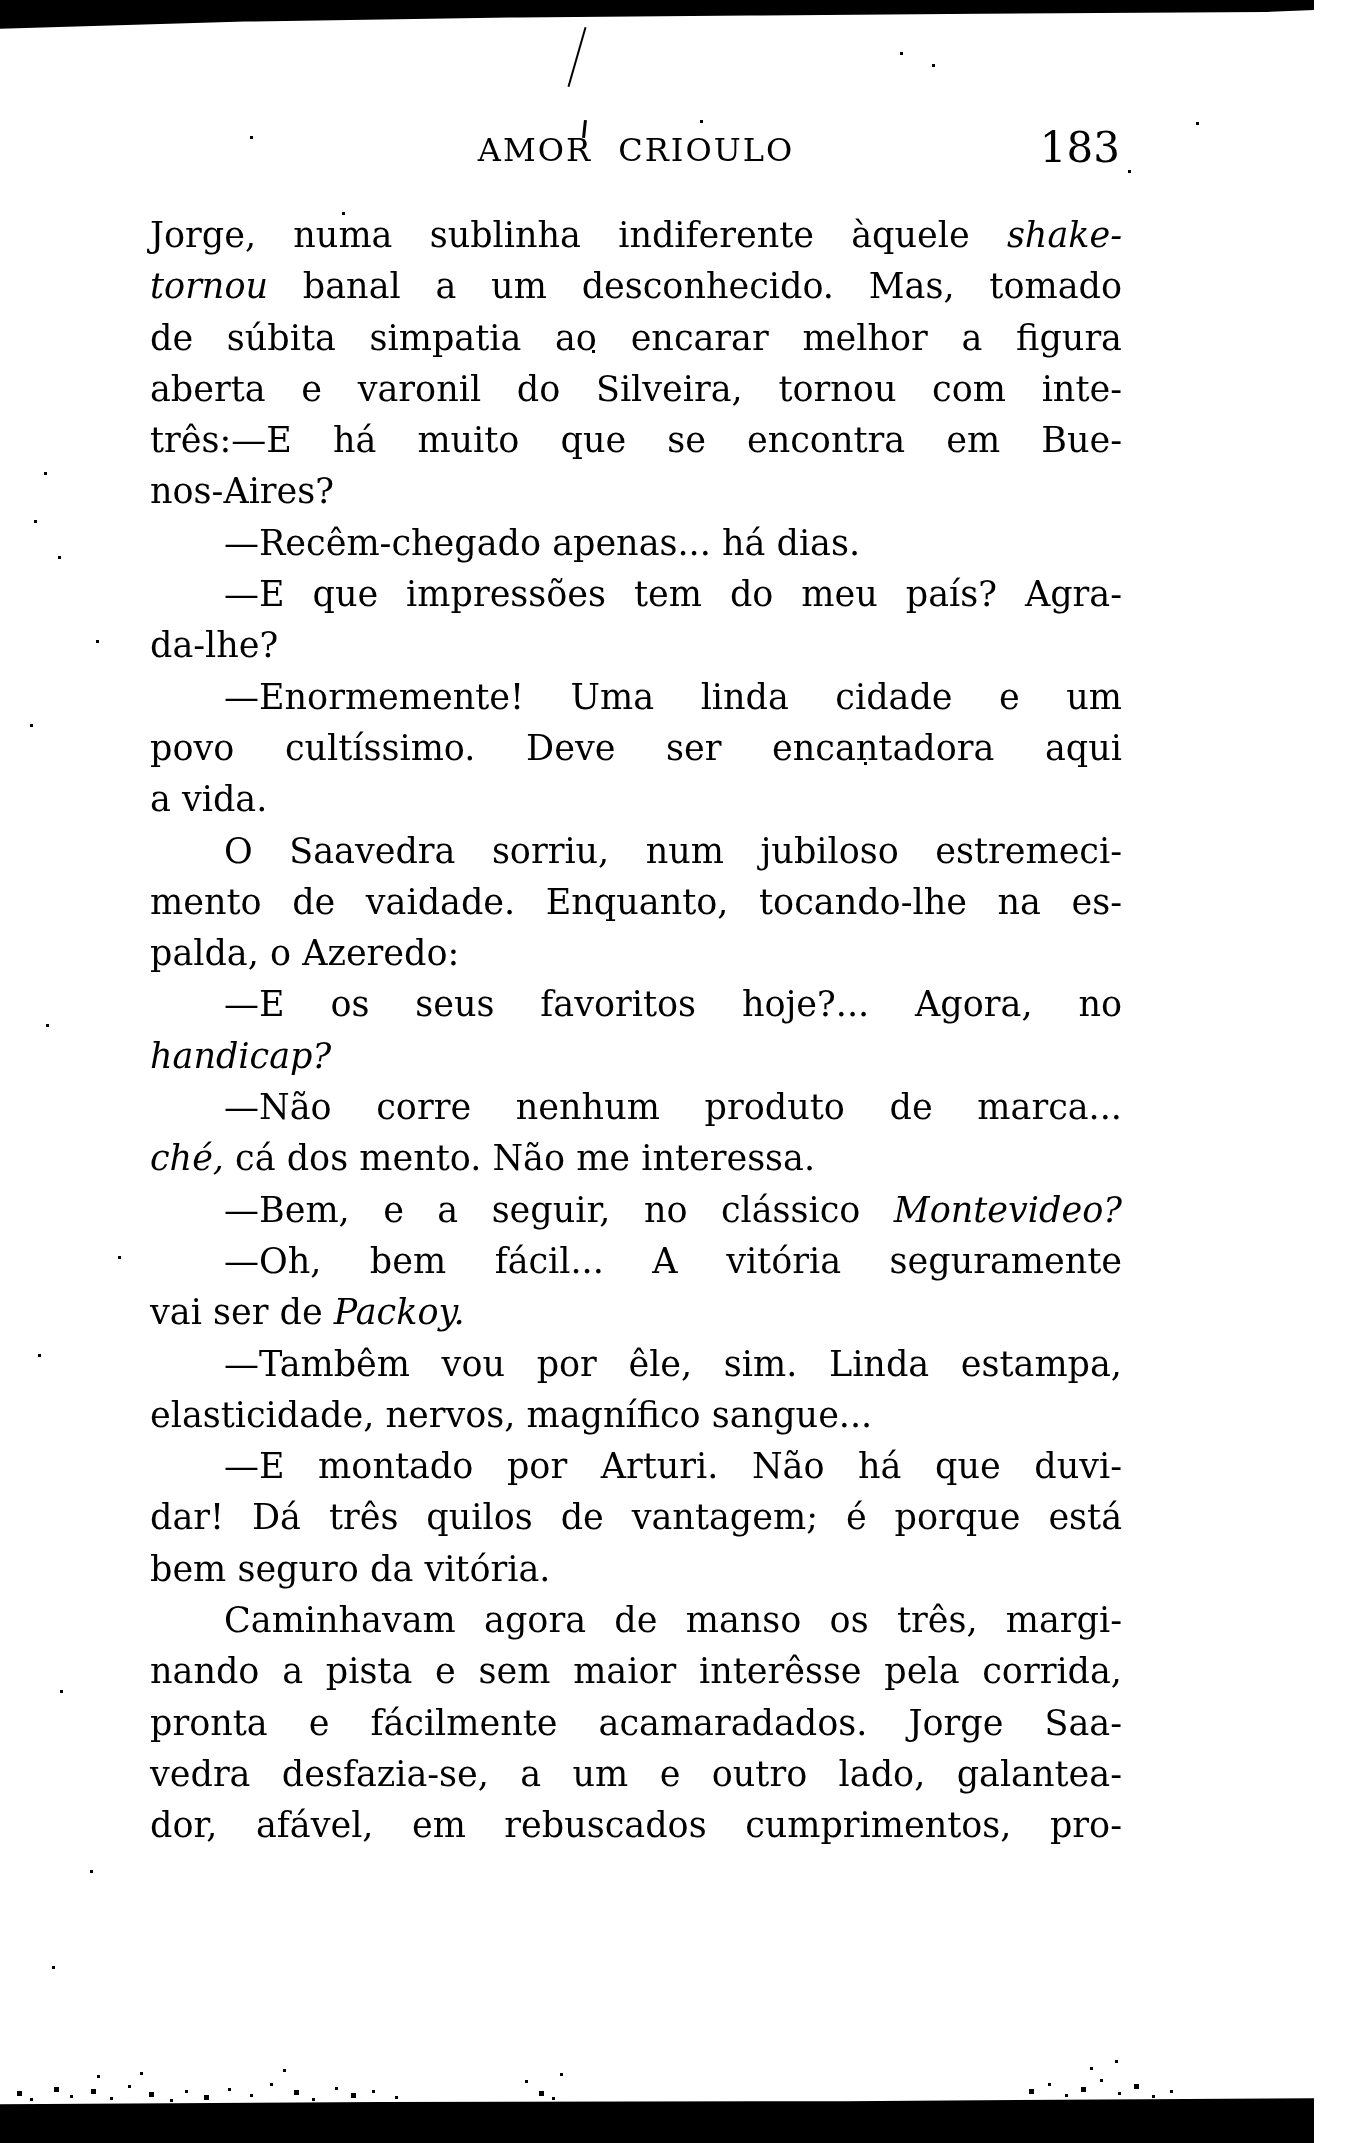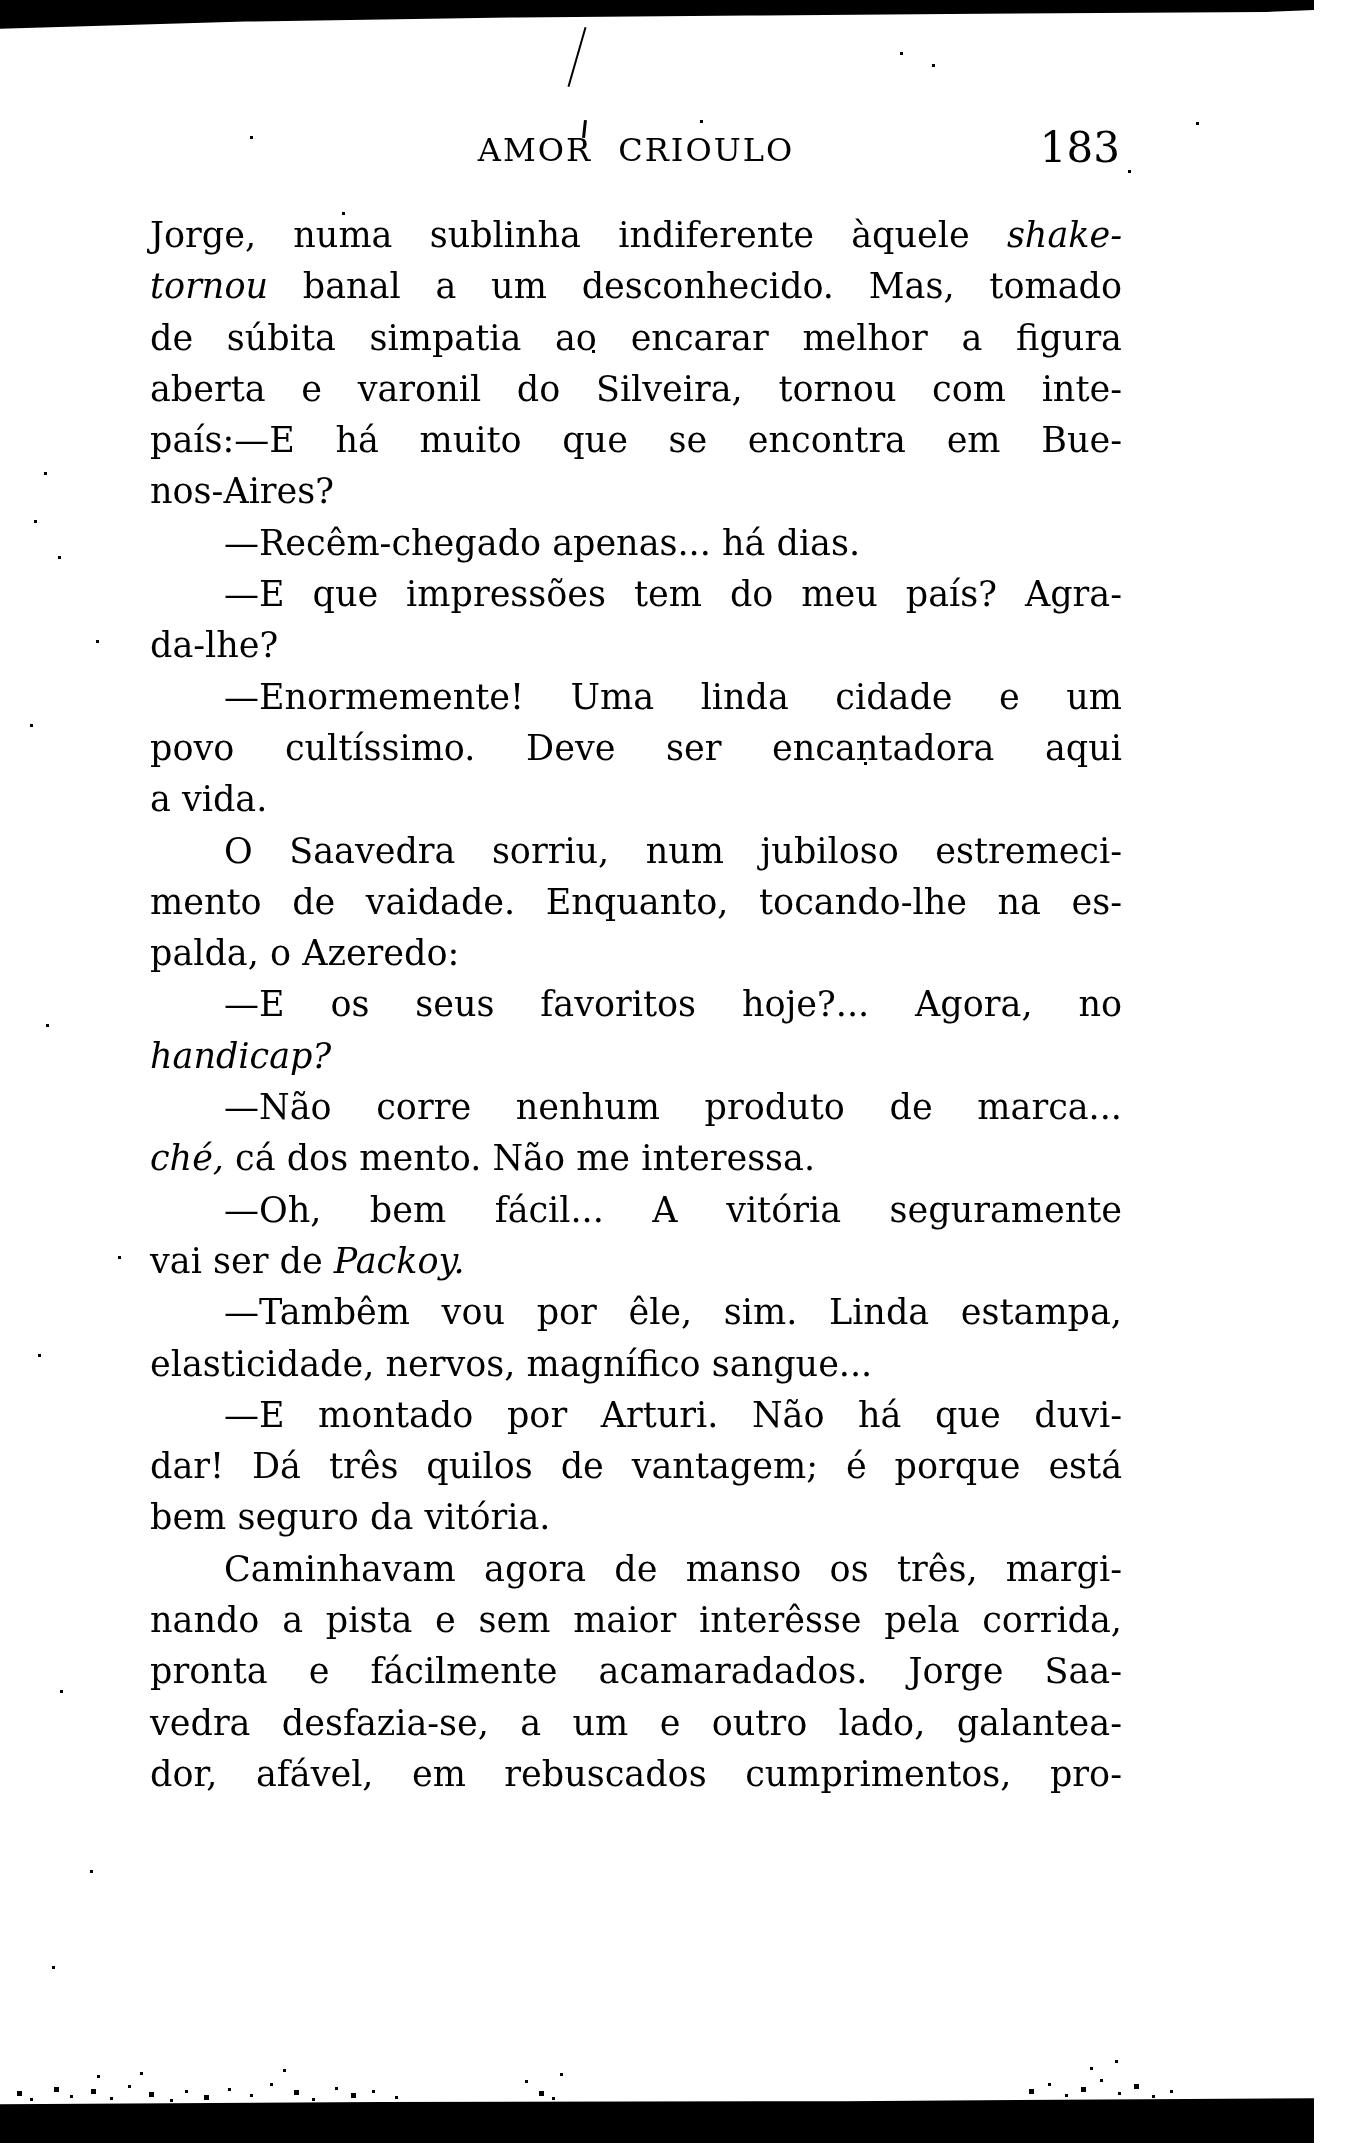--- a/index.html
+++ b/index.html
@@ -61,35 +61,36 @@
   <div class="header">
     <span class="header-title">AMOR CRIOULO</span>
     <span class="page-number">183</span>
   </div>
 
   <div class="textbody">
       <div class="line just"><span>Jorge, numa sublinha indiferente àquele </span><span class="it">shake-</span></div>
       <div class="line just"><span class="it">tornou</span><span> banal a um desconhecido. Mas, tomado</span></div>
       <div class="line just"><span>de súbita simpatia ao encarar melhor a figura</span></div>
       <div class="line just"><span>aberta e varonil do Silveira, tornou com inte-</span></div>
-      <div class="line just"><span>país:—E há muito que se encontra em Bue-</span></div>
+      <div class="line just"><span>três:—E há muito que se encontra em Bue-</span></div>
       <div class="line"><span>nos-Aires?</span></div>
       <div class="line indent"><span>—Recêm-chegado apenas... há dias.</span></div>
       <div class="line indent just"><span>—E que impressões tem do meu país? Agra-</span></div>
       <div class="line"><span>da-lhe?</span></div>
       <div class="line indent just"><span>—Enormemente! Uma linda cidade e um</span></div>
       <div class="line just"><span>povo cultíssimo. Deve ser encantadora aqui</span></div>
       <div class="line"><span>a vida.</span></div>
       <div class="line indent just"><span>O Saavedra sorriu, num jubiloso estremeci-</span></div>
       <div class="line just"><span>mento de vaidade. Enquanto, tocando-lhe na es-</span></div>
       <div class="line"><span>palda, o Azeredo:</span></div>
       <div class="line indent just"><span>—E os seus favoritos hoje?... Agora, no</span></div>
       <div class="line"><span class="it">handicap?</span></div>
       <div class="line indent just"><span>—Não corre nenhum produto de marca...</span></div>
       <div class="line"><span class="it">ché,</span><span> cá dos mento. Não me interessa.</span></div>
+      <div class="line indent just"><span>—Bem, e a seguir, no clássico </span><span class="it">Montevideo?</span></div>
       <div class="line indent just"><span>—Oh, bem fácil... A vitória seguramente</span></div>
       <div class="line"><span>vai ser de </span><span class="it">Packoy.</span></div>
       <div class="line indent just"><span>—Tambêm vou por êle, sim. Linda estampa,</span></div>
       <div class="line"><span>elasticidade, nervos, magnífico sangue...</span></div>
       <div class="line indent just"><span>—E montado por Arturi. Não há que duvi-</span></div>
       <div class="line just"><span>dar! Dá três quilos de vantagem; é porque está</span></div>
       <div class="line"><span>bem seguro da vitória.</span></div>
       <div class="line indent just"><span>Caminhavam agora de manso os três, margi-</span></div>
       <div class="line just"><span>nando a pista e sem maior interêsse pela corrida,</span></div>
       <div class="line just"><span>pronta e fácilmente acamaradados. Jorge Saa-</span></div>

